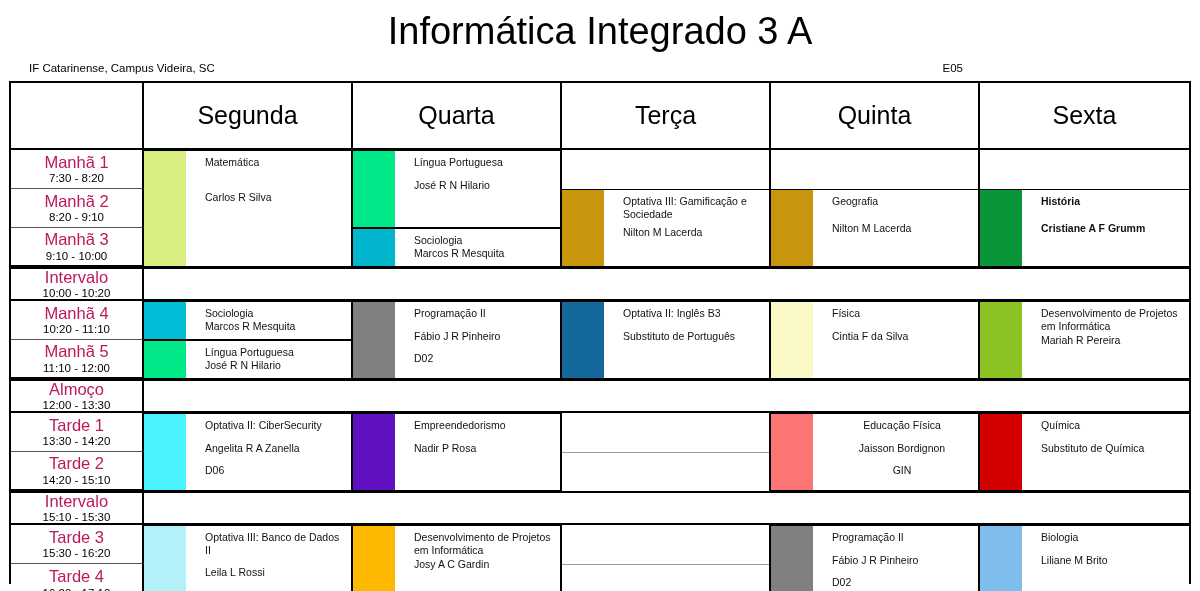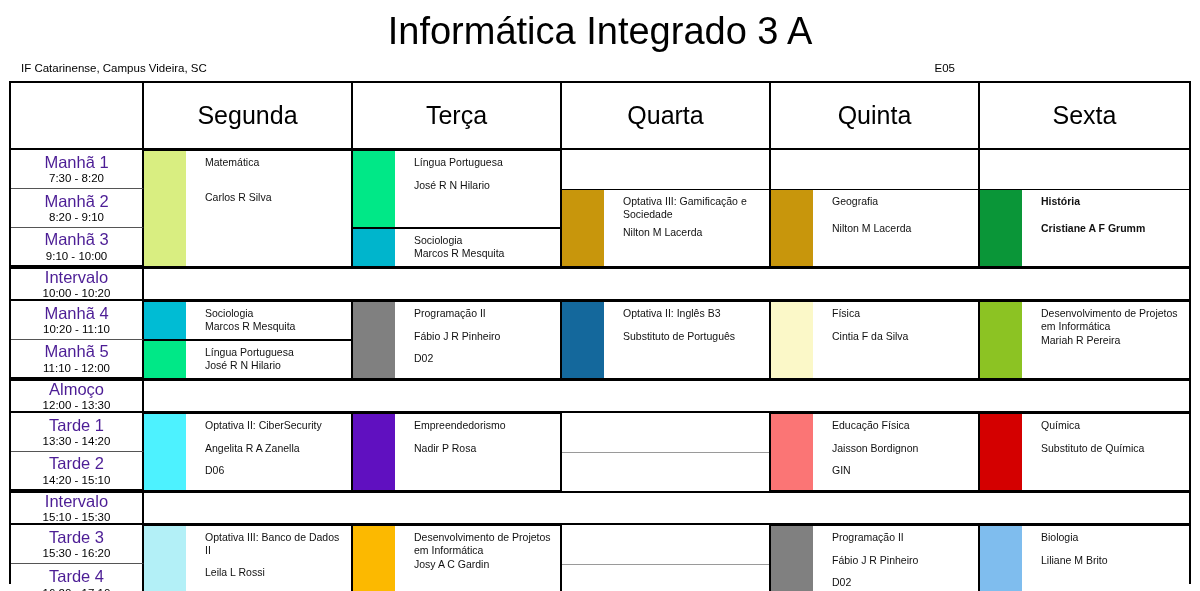--- a/index.html
+++ b/index.html
@@ -22,21 +22,21 @@
     text-align: center;
     font-size: 38px;
     font-weight: 400;
     color: #000;
     letter-spacing: 0px;
     line-height: 46px;
     white-space: nowrap;
   }
   .subline {
     position: absolute;
-    top: 62px; left: 8px; width: 956px;
+    top: 62px; left: 16px; width: 956px;
     height: 14px;
   }
   .subline .left {
     position: absolute; left: 13px; top: 0;
     font-size: 11.5px; color: #000;
     white-space: nowrap;
   }
   .subline .right {
     position: absolute; right: 9px; top: 0;
     font-size: 11.5px; color: #000;
@@ -70,21 +70,21 @@
   .hdr-day.last { border-right: none; }
 
   
   .time {
     border-right: 2px solid #000;
     background: #fff;
     display: flex; flex-direction: column;
     align-items: center; justify-content: center;
     line-height: 1.05;
   }
-  .time .label { font-size: 16.5px; color: #4c1d95; text-align: right; }
+  .time .label { font-size: 16.5px; color: #be185d; text-align: right; }
   .time .range { font-size: 11.5px; color: #000; margin-top: 1px; }
   .time.thin-bottom { border-bottom: 1px solid #555; }
   .time.thick-bottom { border-bottom: 2px solid #000; }
   .time.break .label { font-size: 16.5px; }
 
   
   .breakcell {
     background: #fff;
     border-bottom: 2px solid #000;
     border-top: 2px solid #000;
@@ -143,22 +143,22 @@
 
   <div class="subline">
     <div class="left">IF Catarinense, Campus Videira, SC</div>
     <div class="right">E05</div>
   </div>
 
   <div id="grid">
 
     <div class="cell hdr-corner"></div>
     <div class="cell hdr-day">Segunda</div>
+    <div class="cell hdr-day">Quarta</div>
     <div class="cell hdr-day">Terça</div>
-    <div class="cell hdr-day">Quarta</div>
     <div class="cell hdr-day">Quinta</div>
     <div class="cell hdr-day last">Sexta</div>
 
     <div class="cell time thin-bottom">
       <div class="label">Manhã 1</div>
       <div class="range">7:30 - 8:20</div>
     </div>
     <div class="cell evt-wrap" style="grid-row: 2 / span 3; grid-column: 2;">
       <div class="evt">
         <div class="swatch" style="background:#d9ee81"></div>
@@ -323,21 +323,21 @@
         <div class="swatch" style="background:#6010c0"></div>
         <div class="body">
           <div class="ln subject">Empreendedorismo</div>
           <div class="ln teacher">Nadir P Rosa</div>
         </div>
       </div>
     </div>
     <div class="cell evt-wrap" style="grid-row: 9 / span 2; grid-column: 4;">
       <div class="divline" style="top:50%"></div>
     </div>
-    <div class="cell evt-wrap" style="grid-row: 9 / span 2; grid-column: 5;">
+    <div class="cell evt-wrap" style="grid-row: 9 / span 2; grid-column: 5; text-align: center;">
       <div class="evt">
         <div class="swatch" style="background:#fb7575"></div>
         <div class="body">
           <div class="ln subject">Educação Física</div>
           <div class="ln teacher">Jaisson Bordignon</div>
           <div class="ln room">GIN</div>
         </div>
       </div>
     </div>
     <div class="cell evt-wrap last" style="grid-row: 9 / span 2; grid-column: 6;">

